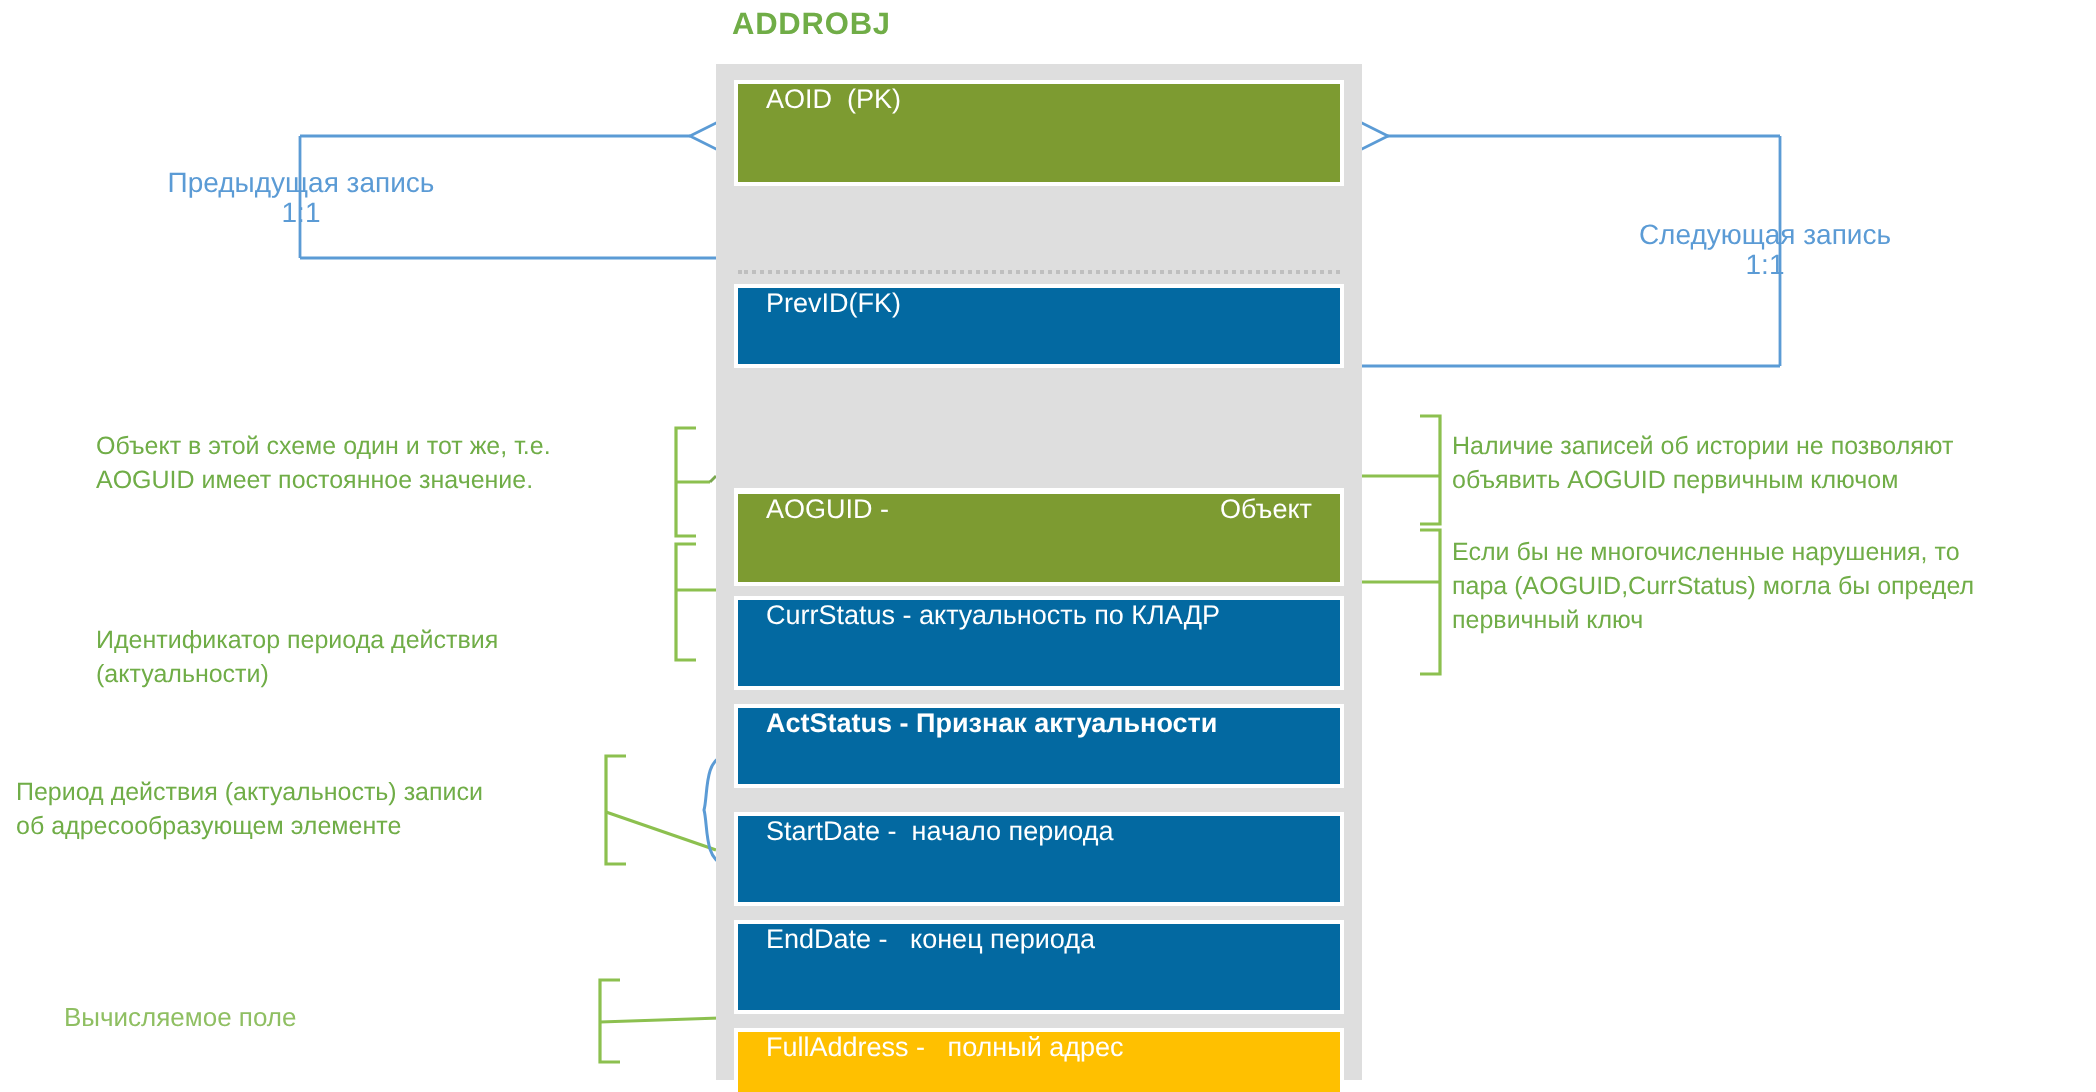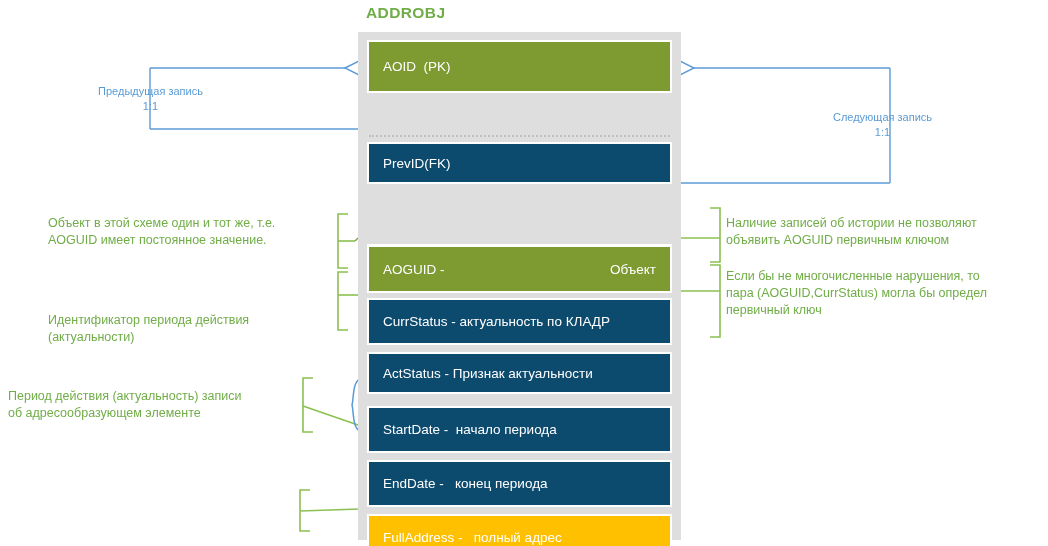--- a/index.html
+++ b/index.html
@@ -24,29 +24,29 @@
   .entity-box{
     position:absolute;left:358px;top:32px;
     width:323px;height:508px;
     background:#dedede;
     box-sizing:border-box;
     padding:8px 9px;
   }
   .row{
     position:absolute;left:9px;width:305px;
     box-sizing:border-box;
-    display:flex;align-items:center;
+    display:flex;
     color:#ffffff;font-size:13.5px;
     border:2px solid #ffffff;
     padding:0 14px;
   }
   .row .fname{white-space:pre;}
   .row .fright{margin-left:auto;white-space:pre;}
   .r-dark{background:#7d9b31;}
-  .r-light{background:#0c4a6e;}
+  .r-light{background:#0369a1;}
   .r-orange{background:#ffc000;}
 
   .sep{
     position:absolute;left:11px;width:301px;height:0;top:103px;
     border-top:2px dotted #bfbfbf;
   }
 
   
   .note{
     position:absolute;
@@ -54,21 +54,21 @@
     font-size:12.5px;
     font-weight:normal;
     line-height:17px;
     white-space:pre-line;
   }
   .note.plain{font-weight:normal;color:#8fbf62;font-size:13px;}
 
   .rel-label{
     position:absolute;
     color:#5b9bd5;
-    font-size:11px;
+    font-size:14px;
     line-height:15px;
     text-align:center;
     white-space:pre-line;
   }
 </style>
 </head>
 <body>
 
 <div id="stage">
 
@@ -148,21 +148,21 @@
     <div class="row r-light" style="top:266px;height:47px;">
       <span class="fname">CurrStatus - актуальность по КЛАДР</span>
       <span class="fright"></span>
     </div>
 
     <div class="row r-dark" style="top:213px;height:48px;">
       <span class="fname">AOGUID -</span>
       <span class="fright">Объект</span>
     </div>
 
-    <div class="row r-light" style="top:320px;height:42px;">
+    <div class="row r-light" style="top:320px;height:42px;font-weight:bold;">
       <span class="fname">ActStatus - Признак актуальности</span>
       <span class="fright"></span>
     </div>
 
     <div class="row r-light" style="top:374px;height:47px;">
       <span class="fname">StartDate -  начало периода</span>
       <span class="fright"></span>
     </div>
 
     <div class="row r-light" style="top:428px;height:47px;">
@@ -184,20 +184,21 @@
 
   <div class="note" style="left:48px;top:215px;width:300px;">Объект в этой схеме один и тот же, т.е.
 AOGUID имеет постоянное значение.</div>
 
   <div class="note" style="left:48px;top:272px;width:300px;margin-top:40px;">Идентификатор периода действия
 (актуальности)</div>
 
   <div class="note" style="left:8px;top:388px;width:300px;">Период действия (актуальность) записи
 об адресообразующем элементе</div>
 
+  <div class="note plain" style="left:32px;top:500px;width:250px;">Вычисляемое поле</div>
 
   <div class="note" style="left:726px;top:215px;width:340px;">Наличие записей об истории не позволяют
 объявить AOGUID первичным ключом</div>
 
   <div class="note" style="left:726px;top:268px;width:340px;">Если бы не многочисленные нарушения, то
 пара (AOGUID,CurrStatus)  могла бы определ
 первичный ключ</div>
 
 </div>
 

